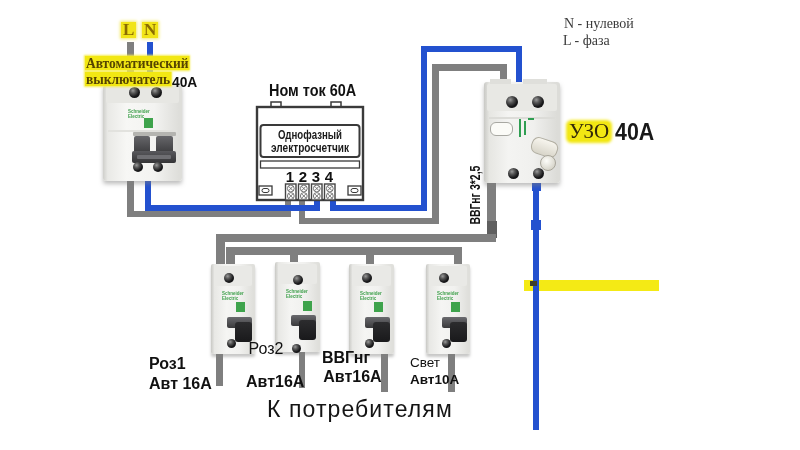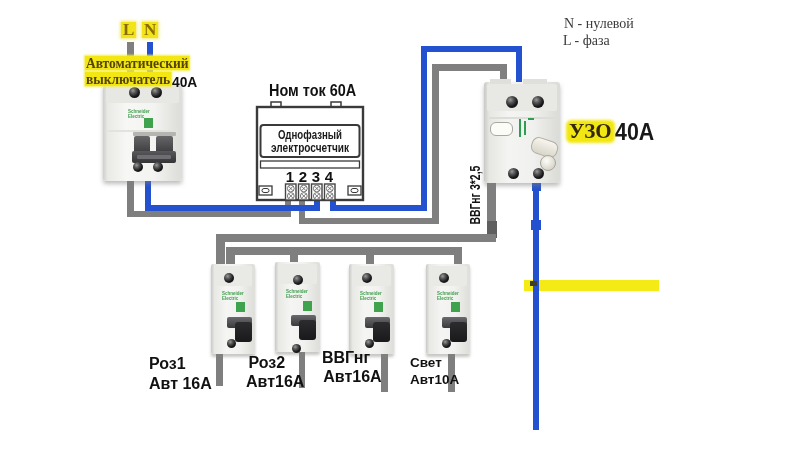--- a/index.html
+++ b/index.html
@@ -182,25 +182,26 @@
 <div class="scr" style="left:442px;top:339px;width:9px;height:9px;"></div>
 
 <div class="txt" style="left:121px;top:22px;font-family:'Liberation Serif',serif;font-weight:bold;font-size:17px;line-height:16px;color:#8a6c00;background:#f1e418;padding:0 2px;box-shadow:0 0 3px 1px #f3e96c;">L</div>
 <div class="txt" style="left:142px;top:22px;font-family:'Liberation Serif',serif;font-weight:bold;font-size:17px;line-height:16px;color:#8a6c00;background:#f1e418;padding:0 2px;box-shadow:0 0 3px 1px #f3e96c;">N</div>
 <div class="txt" style="left:85px;top:55.5px;font-family:'Liberation Serif',serif;font-weight:bold;font-size:15px;line-height:14px;color:#554400;background:#f2e713;padding:0 1px;box-shadow:0 0 2px 1px #f5ec4a;transform:scaleX(0.9);transform-origin:left top;">Автоматический</div>
 <div class="txt" style="left:85px;top:71.5px;font-family:'Liberation Serif',serif;font-weight:bold;font-size:15px;line-height:14px;color:#554400;background:#f2e713;padding:0 1px;box-shadow:0 0 2px 1px #f5ec4a;transform:scaleX(0.9);transform-origin:left top;">выключатель</div>
 <div class="txt" style="left:172px;top:73px;font-weight:bold;font-size:15px;transform:scaleX(0.92);transform-origin:left top;">40А</div>
 <div class="txt" style="left:269px;top:80.5px;font-weight:bold;font-size:17px;transform:scaleX(0.85);transform-origin:left top;">Ном ток 60А</div>
 <div class="txt" style="left:564px;top:16px;font-family:'Liberation Serif',serif;font-size:14px;color:#3a3a3a;">N - нулевой</div>
 <div class="txt" style="left:563px;top:32.5px;font-family:'Liberation Serif',serif;font-size:14px;color:#3a3a3a;">L - фаза</div>
-<div class="txt" style="left:568px;top:122px;font-family:'Liberation Serif',serif;font-weight:bold;font-size:21px;line-height:19px;color:#33290a;background:#f2e713;border-radius:4px;padding:0 1px;box-shadow:0 0 3px 1.5px #f2e713;">УЗО</div>
+<div class="txt" style="left:568px;top:122px;font-family:'Liberation Serif',serif;font-weight:normal;font-size:21px;line-height:19px;color:#33290a;background:#f2e713;border-radius:4px;padding:0 1px;box-shadow:0 0 3px 1.5px #f2e713;">УЗО</div>
 <div class="txt" style="left:615px;top:119px;font-weight:bold;font-size:23px;color:#191919;transform:scaleX(0.93);transform-origin:left top;">40А</div>
 <div class="txt" style="left:436.5px;top:189.5px;width:76px;height:16px;line-height:16px;font-weight:bold;font-size:15px;text-align:center;transform:rotate(-90deg) scaleX(0.7);transform-origin:center;">ВВГнг 3*2,5</div>
 <div class="txt" style="left:149px;top:355px;font-weight:bold;font-size:16px;">Роз1</div>
 <div class="txt" style="left:149px;top:374.5px;font-weight:bold;font-size:16px;">Авт 16А</div>
-<div class="txt" style="left:248.5px;top:354px;font-weight:bold;font-size:16px;">Роз2</div>
+<div class="txt" style="left:248.5px;top:340px;font-weight:normal;font-size:16px;">Роз2</div>
 <div class="txt" style="left:246px;top:373px;font-weight:bold;font-size:16px;">Авт16А</div>
 <div class="txt" style="left:322px;top:349.4px;font-weight:bold;font-size:16px;">ВВГнг</div>
 <div class="txt" style="left:323.3px;top:368.4px;font-weight:bold;font-size:16px;">Авт16А</div>
-<div class="txt" style="left:410px;top:355.4px;font-weight:bold;font-size:13.5px;">Свет</div>
+<div class="txt" style="left:410px;top:355.4px;font-weight:normal;font-size:13.5px;">Свет</div>
 <div class="txt" style="left:410px;top:371.9px;font-weight:bold;font-size:13.5px;">Авт10А</div>
+<div class="txt" style="left:267px;top:396px;font-size:23px;letter-spacing:1.1px;color:#141414;">К потребителям</div>
 
 </div>
 
 </body></html>

